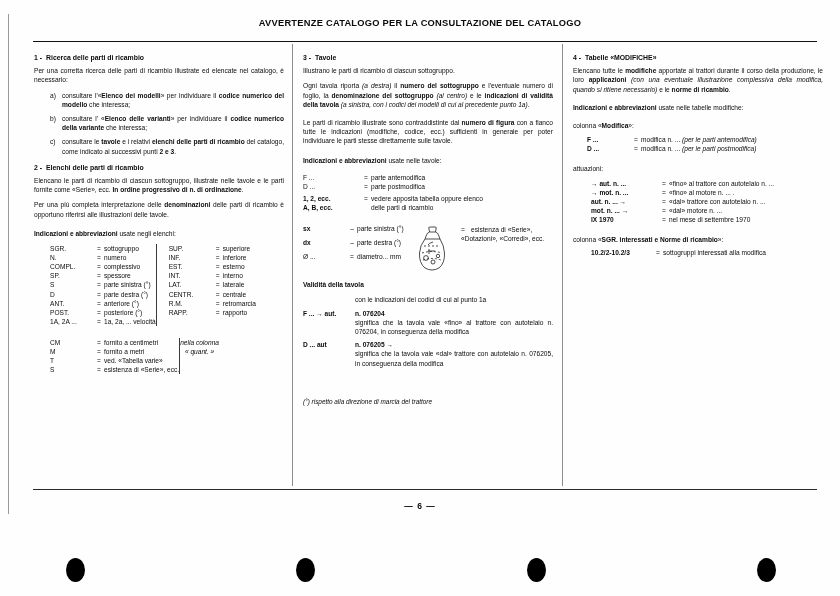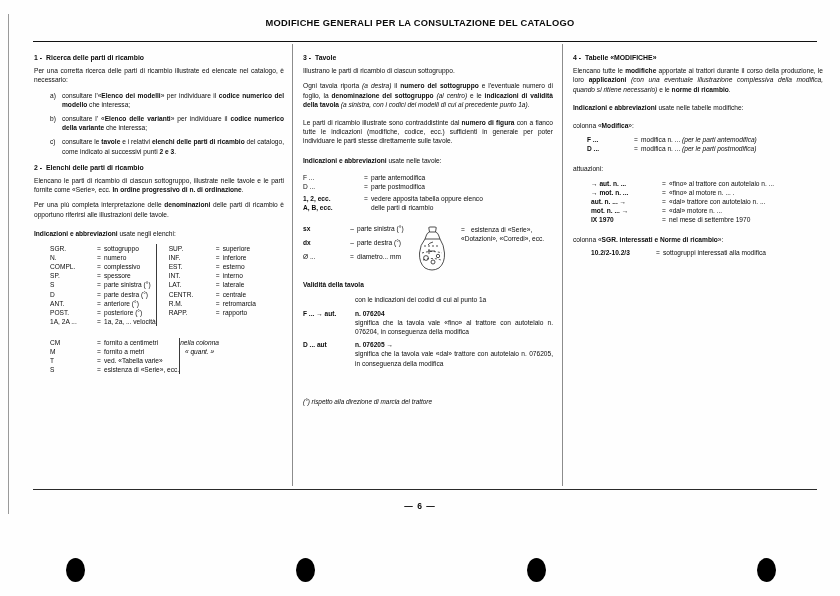--- a/index.html
+++ b/index.html
@@ -167,21 +167,21 @@
     font-size: 6.4px;
   }
 </style>
 </head>
 <body>
 
 <div id="page">
 
   <div class="edge-line"></div>
 
-  <div class="doc-title">MODIFICHE GENERALI PER LA CONSULTAZIONE DEL CATALOGO</div>
+  <div class="doc-title">AVVERTENZE CATALOGO PER LA CONSULTAZIONE DEL CATALOGO</div>
   <div class="header-rule"></div>
 
   <div class="col-rule c1"></div>
   <div class="col-rule c2"></div>
 
   <div class="col c1">
 
     <div class="sec-head">
       <span class="num">1 -</span><span>Ricerca delle parti di ricambio</span>
     </div>

